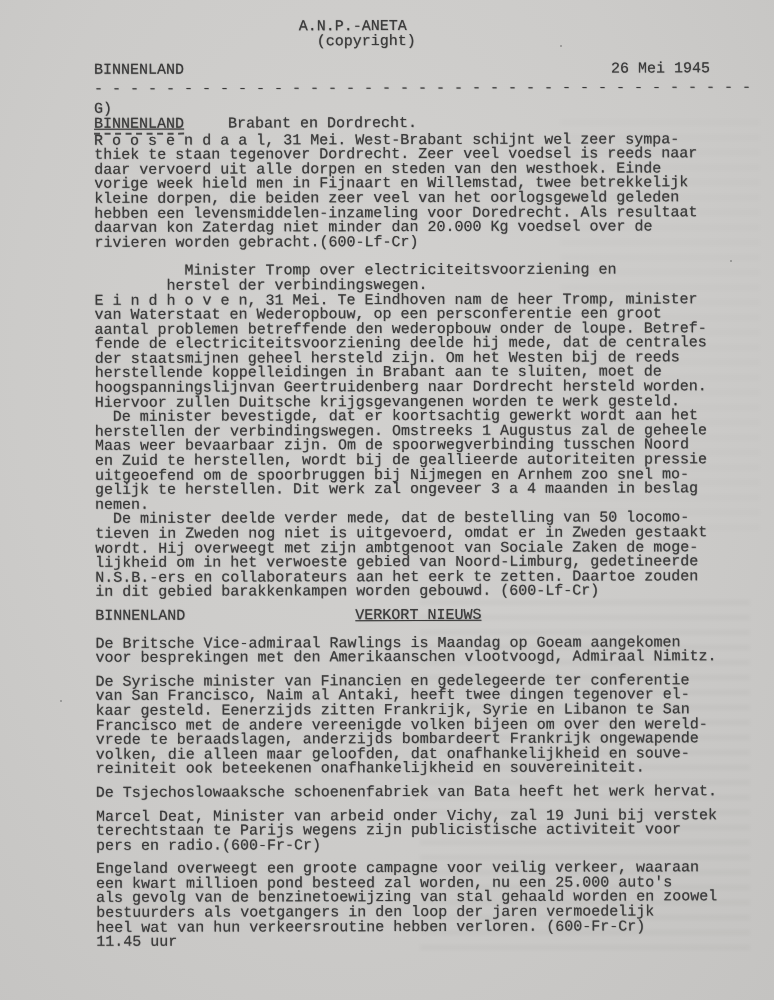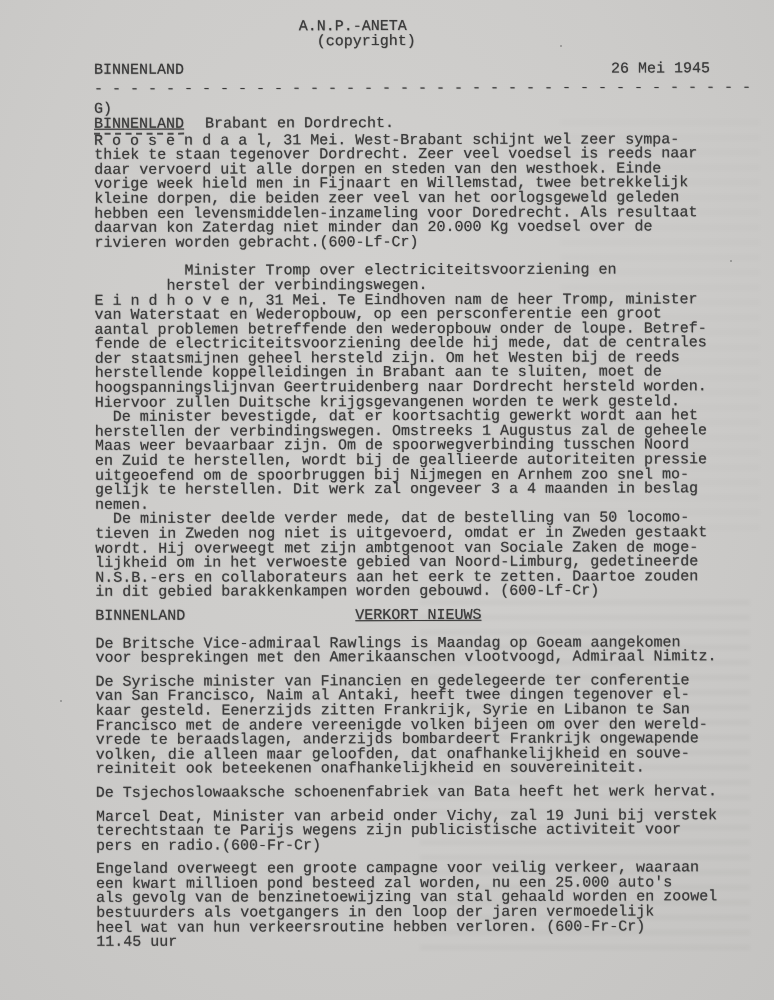--- a/index.html
+++ b/index.html
@@ -19,21 +19,21 @@
     transform:rotate(-0.15deg);
   }
   .t{ white-space:pre; }
   .agency{ margin-left:205px; }
   .copyright{ margin-left:223px; }
   .cityrow{ display:flex; justify-content:space-between; margin-top:14px; padding-right:32px; }
   .separator{ margin-top:4px; letter-spacing:0; width:680px; overflow:hidden; }
   .issue{ margin-top:6px; }
   .sectionrow{ display:flex; align-items:flex-start; }
   .label-underlined{ border-bottom:2px dashed #4a4a4a; padding-bottom:0px;text-decoration:underline; }
-  .story1-heading{ margin-left:21px; }
+  .story1-heading{ margin-left:44px; }
   .buitenland-row{ margin-top:9px; }
   .verkort{ margin-left:170px;text-decoration:underline; }
   .story2-heading{ margin-top:14px; }
   .item{ margin-top:9px; }
   .item-first{ margin-top:13px; }
   .footer-time{ }
   
   .bleed{
     position:absolute; pointer-events:none; opacity:.5; filter:blur(1.6px);
     background:repeating-linear-gradient(

